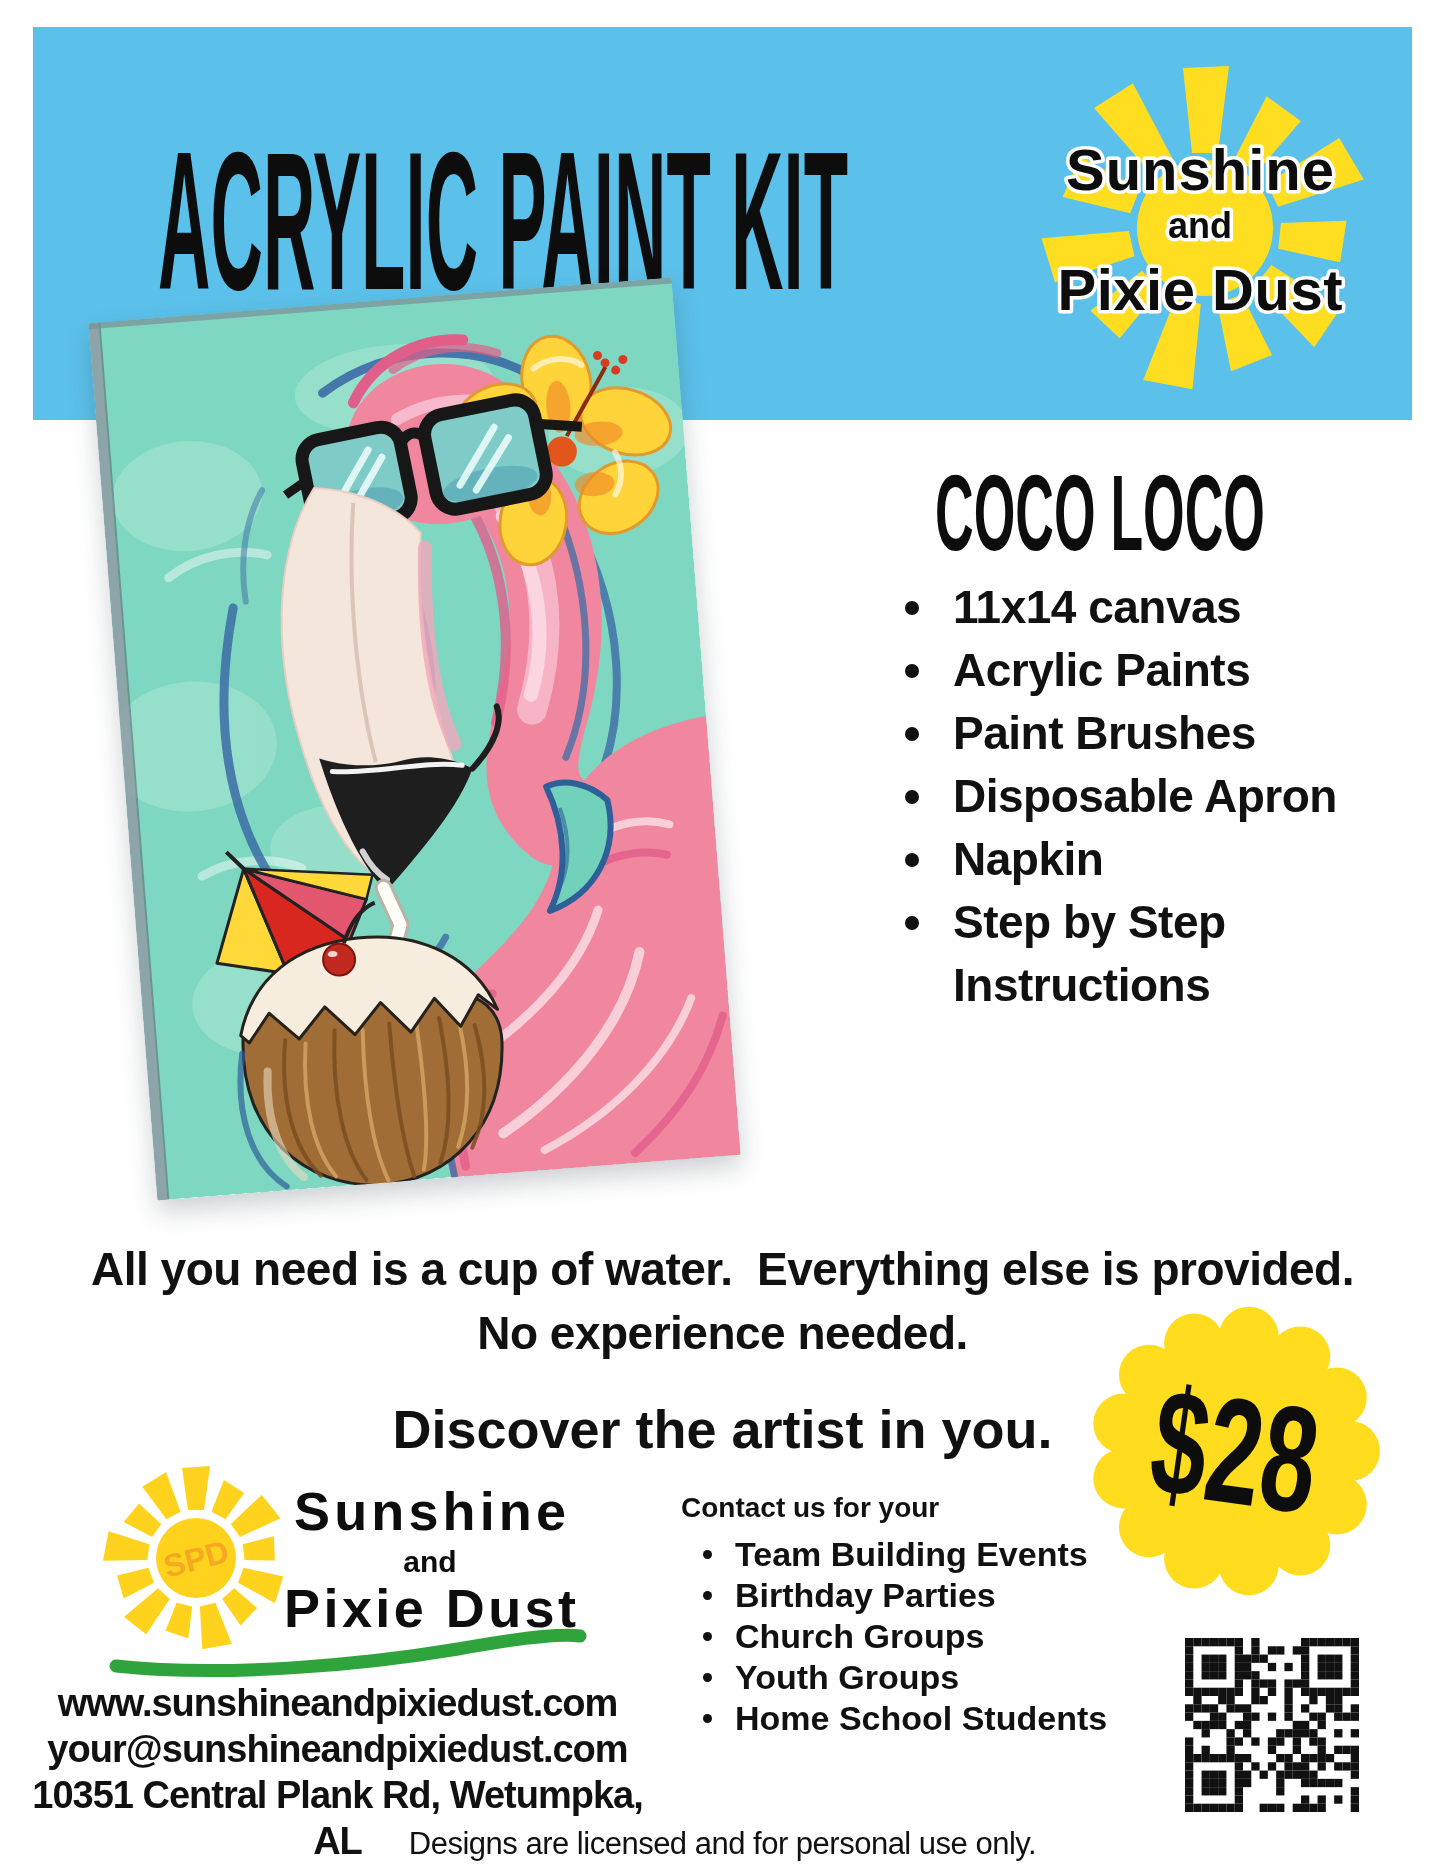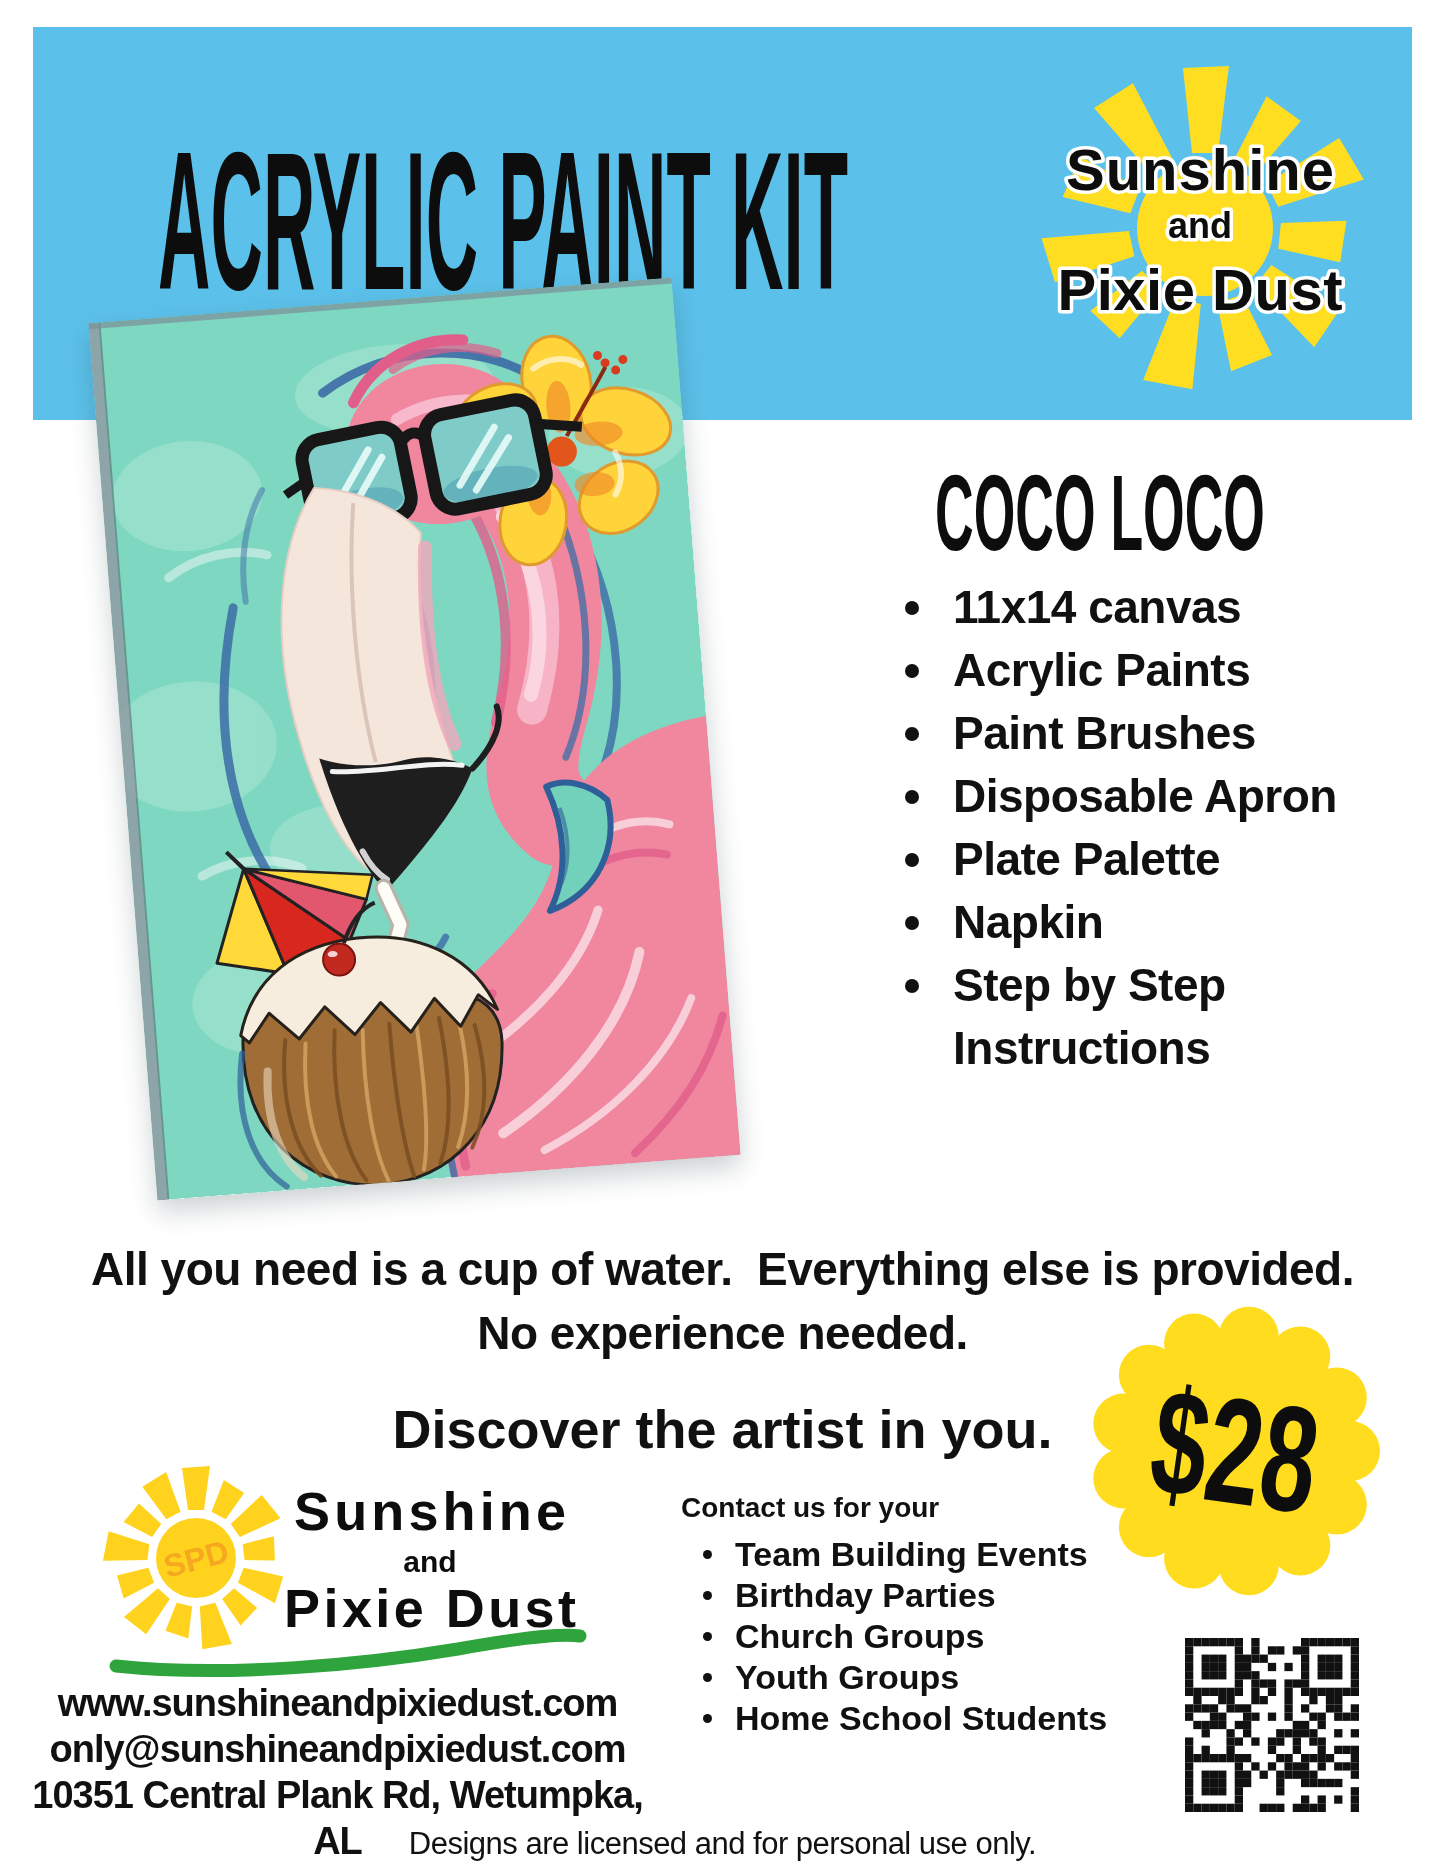--- a/index.html
+++ b/index.html
@@ -241,21 +241,20 @@
 
   <svg class="abs coco-svg" viewBox="0 0 440 115">
     <text x="220" y="98" text-anchor="middle" font-size="108" textLength="330" lengthAdjust="spacingAndGlyphs" fill="#0d0d0d">COCO LOCO</text>
   </svg>
 
   <ul class="abs kit-list">
     <li>11x14 canvas</li>
     <li>Acrylic Paints</li>
     <li>Paint Brushes</li>
     <li>Disposable Apron</li>
-    <li>Plate Palette</li>
     <li>Napkin</li>
     <li>Step by Step Instructions</li>
   </ul>
 
   <div class="abs pitch">
     <div>All you need is a cup of water.&nbsp; Everything else is provided.</div>
     <div>No experience needed.</div>
   </div>
   <div class="abs discover">Discover the artist in you.</div>
 
@@ -306,21 +305,21 @@
       <text x="165" y="165" font-size="54" textLength="292" lengthAdjust="spacing">Pixie Dust</text>
     </g>
   </svg>
 
   <svg class="abs swoosh" viewBox="0 0 480 60">
     <path d="M 8 44 C 120 56 260 42 350 27 C 400 18 448 11 472 14" stroke="#2FA43C" stroke-width="13" fill="none" stroke-linecap="round"></path>
   </svg>
 
   <div class="abs contact-lines">
     <div>www.sunshineandpixiedust.com</div>
-    <div>only@sunshineandpixiedust.com</div>
+    <div>your@sunshineandpixiedust.com</div>
     <div>10351 Central Plank Rd, Wetumpka, AL</div>
   </div>
 
   <div class="abs contact-block">
     <div class="contact-heading">Contact us for your</div>
     <ul class="contact-list">
       <li>Team Building Events</li>
       <li>Birthday Parties</li>
       <li>Church Groups</li>
       <li>Youth Groups</li>

